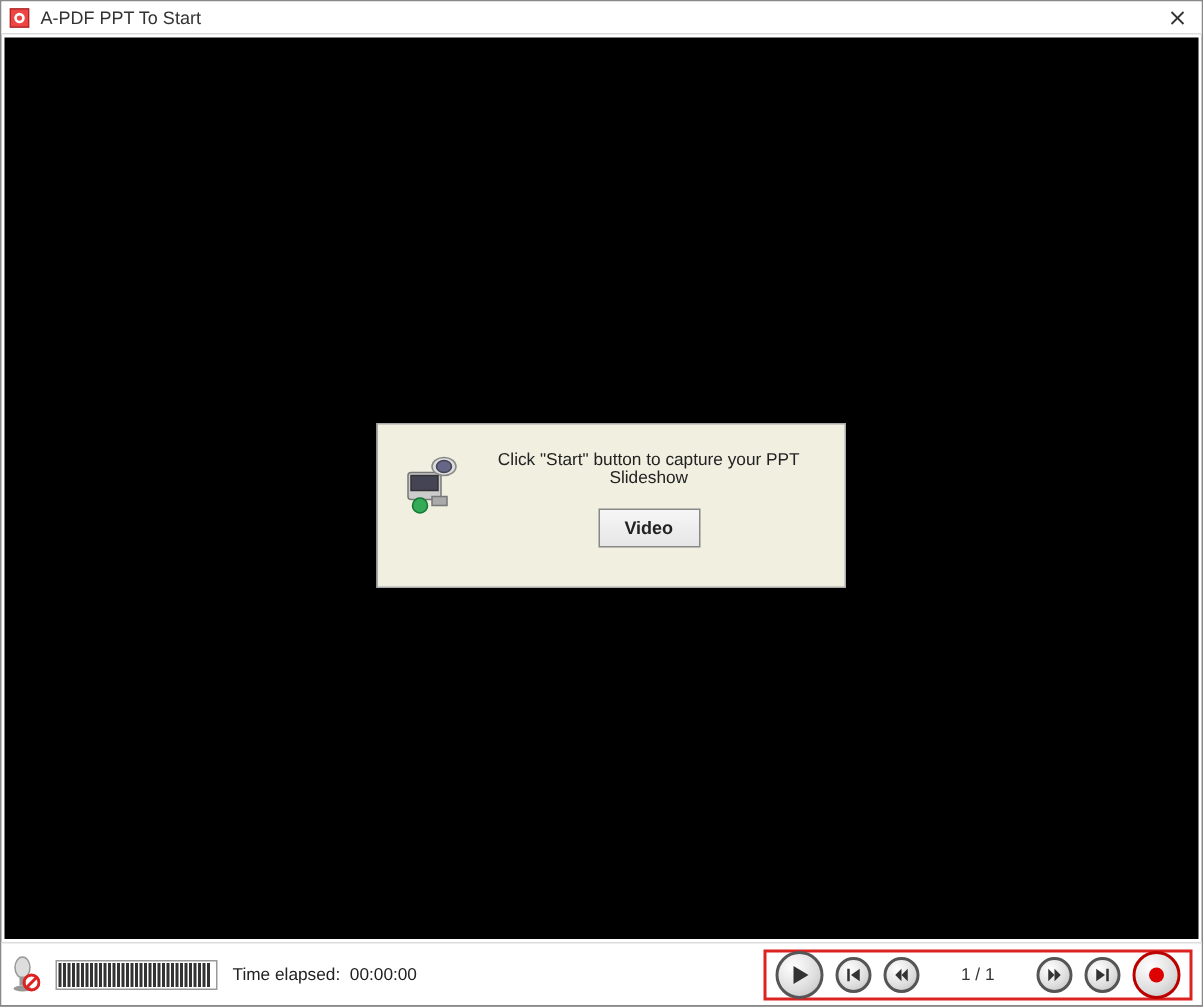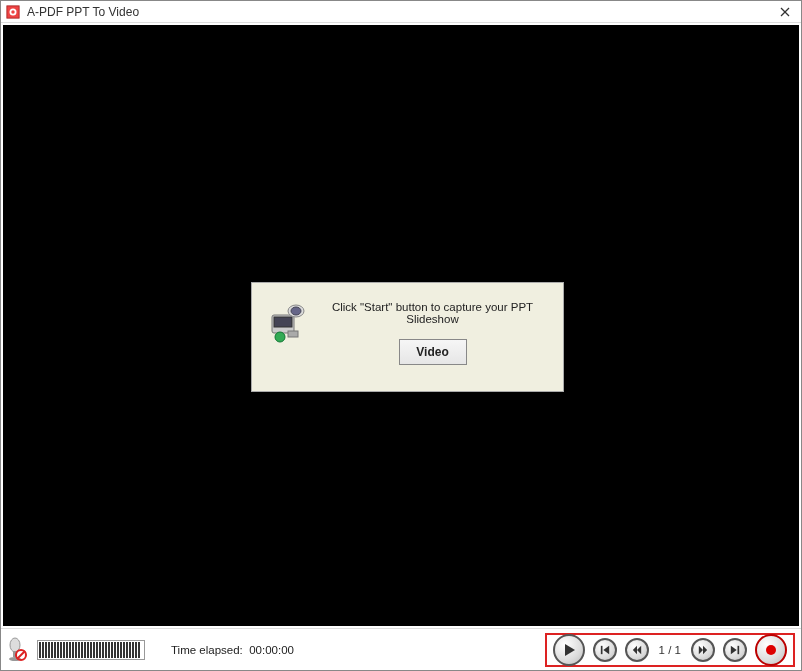--- a/index.html
+++ b/index.html
@@ -19,45 +19,45 @@
   .dialog-inner { padding: 18px 16px 12px 14px; display: flex; align-items: flex-start; gap: 10px; }
   .dialog-icon { width: 42px; height: 42px; flex-shrink: 0; position: relative; }
   .dialog-body { flex: 1; display: flex; flex-direction: column; align-items: center; gap: 14px; }
   .dialog-text { font-size: 11.5px; color: #222; text-align: center; width: 100%; }
   .start-btn { width: 68px; height: 26px; background: linear-gradient(#f6f6f6, #e6e6e6); border: 1px solid #888; font-size: 12px; font-weight: bold; cursor: pointer; font-family: inherit; color: #222; }
   
   .bottom-bar { height: 42px; background: #fff; display: flex; align-items: center; padding: 4px 6px; gap: 10px; border-top: 1px solid #ddd; }
   .mic-icon { width: 20px; height: 26px; display: flex; align-items: center; justify-content: center; }
   .volume-meter { width: 108px; height: 20px; border: 1px solid #999; background: #fff; display: flex; align-items: center; padding: 1px; gap: 0; }
   .volume-tick { width: 2px; height: 16px; background: #333; margin-right: 1px; }
-  .time-label { font-size: 11.5px; color: #222; margin-left: 16px; }
+  .time-label { font-size: 11.5px; color: #222; margin-left: 0; }
   
   .controls { margin-left: auto; height: 34px; border: 2px solid #d22; padding: 2px 6px; display: flex; align-items: center; gap: 8px; }
   .ctrl-btn { width: 28px; height: 28px; border-radius: 50%; border: 2px solid #555; background: radial-gradient(circle at 35% 30%, #fff, #ddd 60%, #bbb); display: flex; align-items: center; justify-content: center; cursor: pointer; position: relative; }
   .ctrl-btn.play { width: 32px; height: 32px; }
   .ctrl-btn.record { border-color: #b00; }
   .ctrl-btn svg { width: 14px; height: 14px; }
   .ctrl-btn.small svg { width: 10px; height: 10px; }
   .ctrl-btn.small { width: 24px; height: 24px; }
-  .page-counter { font-size: 11.5px; color: #333; margin: 0 2px; }
+  .page-counter { font-size: 11.5px; color: #333; margin: 0 20px; }
 </style>
 </head>
 <body>
 
 <div class="window">
 
   <div class="titlebar">
     <span class="titlebar-icon">
       <svg viewBox="0 0 16 16">
           <rect x="1" y="1" width="14" height="14" fill="#e44" stroke="#a22" stroke-width="1"></rect>
           <circle cx="8" cy="8" r="4" fill="#fff"></circle>
           <circle cx="8" cy="8" r="2" fill="#e44"></circle>
         </svg>
     </span>
-    <span class="titlebar-text">A-PDF PPT To Video</span>
+    <span class="titlebar-text">A-PDF PPT To Start</span>
     <div class="titlebar-close">
       <svg width="10" height="10" viewBox="0 0 10 10">
           <line x1="1" y1="1" x2="9" y2="9" stroke="#333" stroke-width="1.2"></line>
           <line x1="9" y1="1" x2="1" y2="9" stroke="#333" stroke-width="1.2"></line>
         </svg>
     </div>
   </div>
 
   <div class="content-area">
     <div class="dialog">

